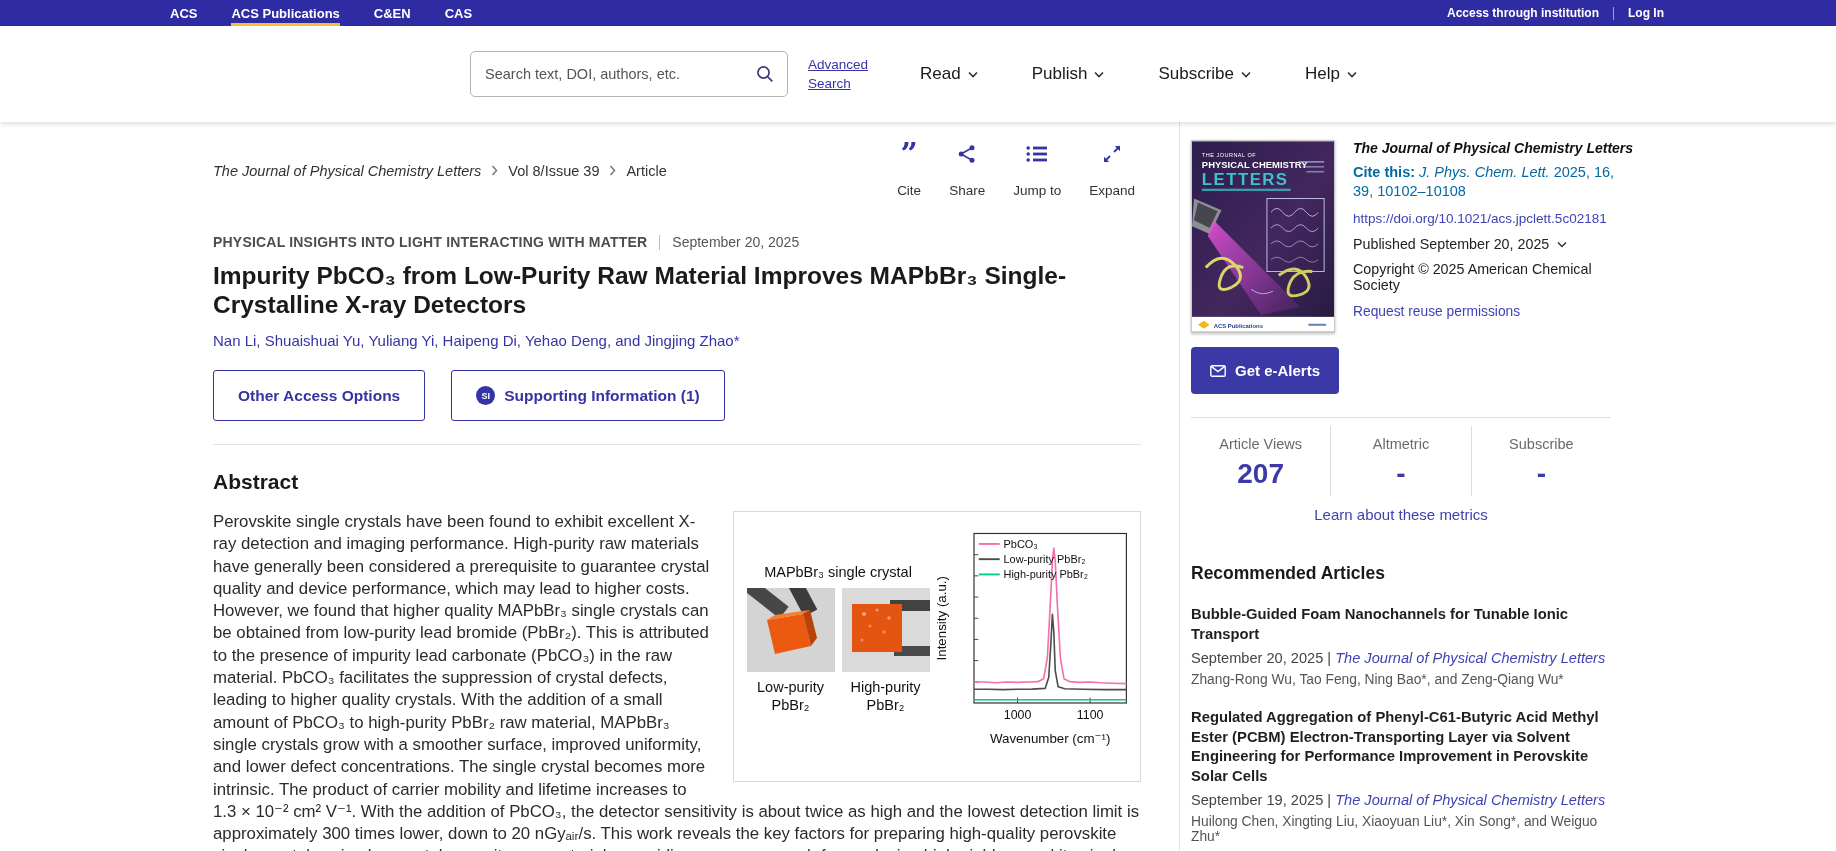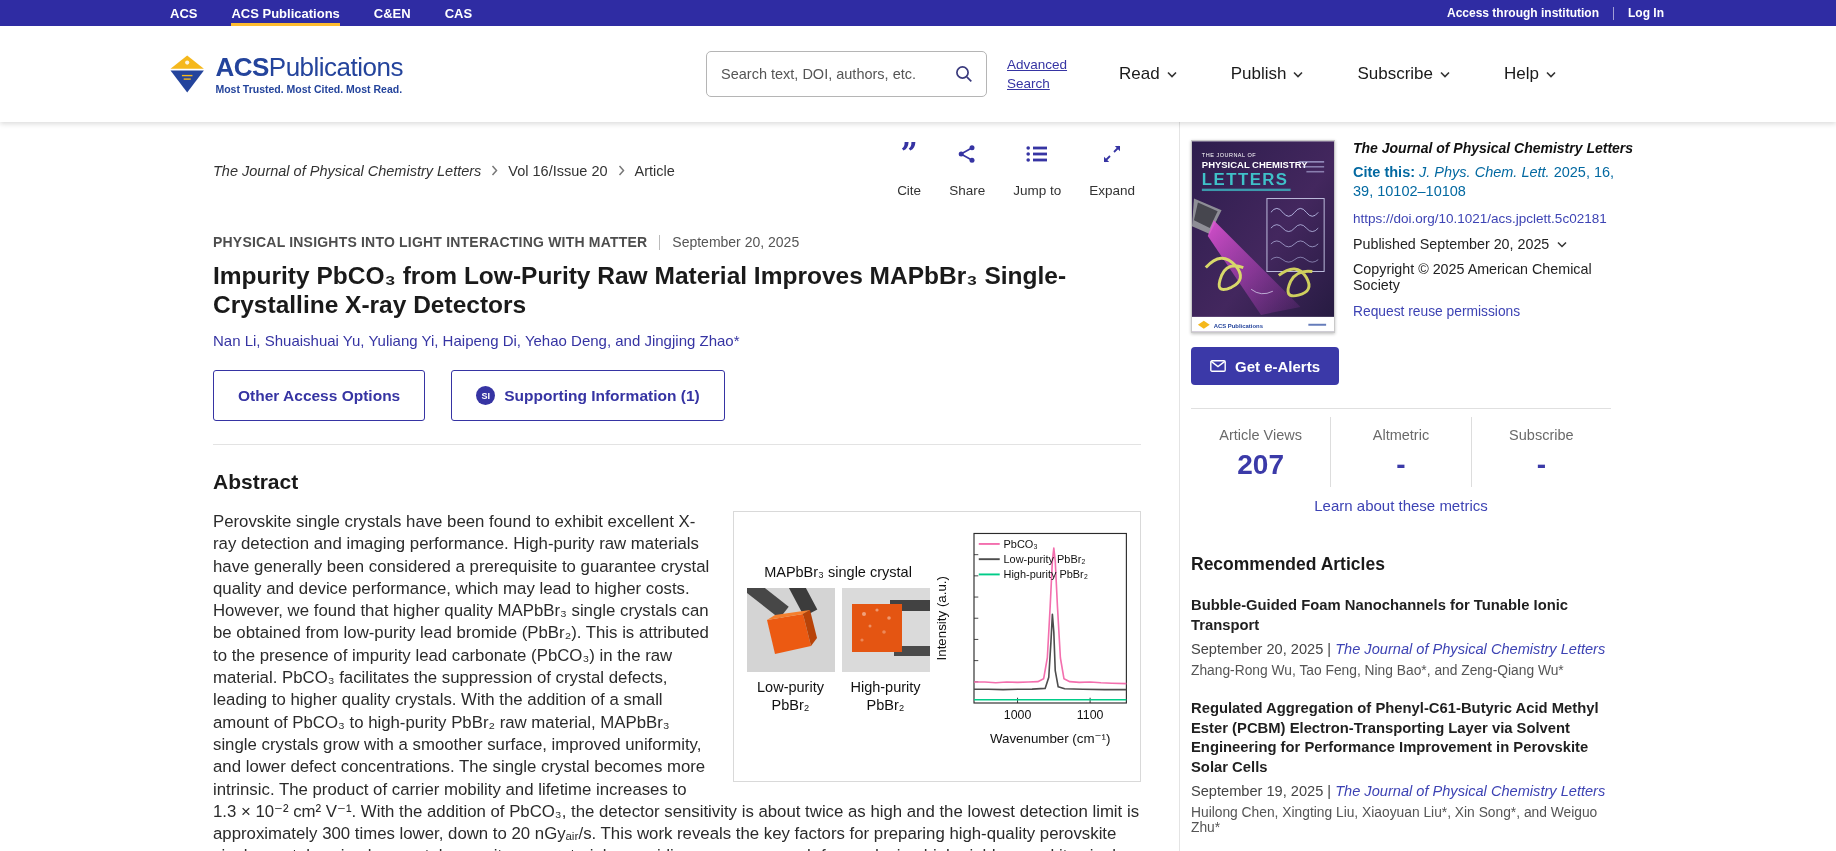--- a/index.html
+++ b/index.html
@@ -30,21 +30,21 @@
     height:96px; background:#fff; display:flex; align-items:center;
     padding-left:167px; position:relative; z-index:5;
     box-shadow:0 2px 5px rgba(0,0,0,.14);
   }
   .logo { display:flex; align-items:center; width:236px; }
   .logo-text { margin-left:8px; color:#24449c; }
   .logo-line1 { font-size:26px; line-height:26px; letter-spacing:-.5px; }
   .logo-line1 b { font-weight:700; }
   .logo-tag { font-size:10.5px; font-weight:700; margin-top:3px; }
   .searchbox {
-    margin-left:303px; width:281px; height:46px; border:1px solid #b5b5b5; border-radius:5px;
+    margin-left:303px; width:318px; height:46px; border:1px solid #b5b5b5; border-radius:5px;
     display:flex; align-items:center; padding:0 12px 0 14px; background:#fff;
   }
   .searchbox input {
     border:none; outline:none; flex:1; font-size:14.5px; color:#333;
     font-family:"Liberation Sans","DejaVu Sans",sans-serif;
   }
   .searchbox input::placeholder { color:#555; }
   .adv-search {
     margin-left:20px; width:66px; font-size:13.5px; line-height:19px;
     color:#3634a3; text-decoration:underline;
@@ -124,21 +124,21 @@
   .pub-info { margin-left:18px; width:268px; }
   .journal-title { font-size:14px; font-weight:700; font-style:italic; color:#111; white-space:nowrap; }
   .cite-line { margin-top:7px; font-size:14.5px; line-height:19px; color:#0369a1; }
   .cite-line .cl { font-weight:700; }
   .cite-line .cj { font-style:italic; }
   .doi { display:block; margin-top:10px; font-size:13.5px; color:#3d43b4; }
   .pubd { margin-top:10px; font-size:14.3px; color:#222; display:flex; align-items:center; gap:8px; }
   .copyr { margin-top:9px; font-size:14.3px; color:#222; }
   .reuse { display:inline-block; margin-top:11px; font-size:13.8px; color:#3d43b4; }
   .btn-alerts {
-    margin-top:14px; width:148px; height:38px; background:#3b39a8; color:#fff; border:none;
+    margin-top:14px; width:148px; height:47px; background:#3b39a8; color:#fff; border:none;
     border-radius:4px; font-size:15px; font-weight:700; display:flex; align-items:center;
     justify-content:center; gap:9px; cursor:pointer; font-family:inherit;
   }
   .side-rule { border:none; border-top:1px solid #e0e0e0; width:420px; margin-top:23px; }
   .metrics { display:flex; margin-top:8px; width:420px; }
   .metric { flex:1; text-align:center; padding:10px 0 6px; }
   .metric + .metric { border-left:1px solid #ddd; }
   .metric .m-label { font-size:14.5px; color:#6a6a6a; }
   .metric .m-value { margin-top:6px; font-size:28px; font-weight:700; color:#3b3aa8; }
   .metrics-link { display:block; width:420px; text-align:center; margin-top:10px; font-size:15px; color:#3d43b4; }
@@ -161,33 +161,20 @@
     <a>CAS</a>
   </div>
   <div class="topbar-right">
     <a>Access through institution</a>
     <span class="topbar-sep"></span>
     <a>Log In</a>
   </div>
 </div>
 
 <div class="header">
-  <div class="logo">
-    <svg width="46" height="46" viewBox="0 0 46 46">
-      <polygon points="23,2 42,17 4,17" fill="#f5b81c"></polygon>
-      <polygon points="4,19 42,19 23,44" fill="#24449c"></polygon>
-      <circle cx="23" cy="10" r="2.4" fill="#fff" opacity=".85"></circle>
-      <rect x="17" y="24" width="12" height="1.6" fill="#f5b81c"></rect>
-      <rect x="19" y="28" width="8" height="1.6" fill="#f5b81c"></rect>
-    </svg>
-    <div class="logo-text">
-      <div class="logo-line1"><b>ACS</b><span>Publications</span></div>
-      <div class="logo-tag">Most Trusted. Most Cited. Most Read.</div>
-    </div>
-  </div>
 
   <div class="searchbox">
     <input type="text" placeholder="Search text, DOI, authors, etc." style="">
     <svg width="20" height="20" viewBox="0 0 20 20">
       <circle cx="8.5" cy="8.5" r="5.6" fill="none" stroke="#3a3a7d" stroke-width="1.7"></circle>
       <line x1="12.8" y1="12.8" x2="17.3" y2="17.3" stroke="#3a3a7d" stroke-width="1.7"></line>
     </svg>
   </div>
 
   <a class="adv-search">Advanced Search</a>
@@ -224,21 +211,21 @@
   <div class="main-col">
 
     <div class="crumb-row">
       <div class="breadcrumb">
         <a class="journal" style="color:#333">The Journal of Physical Chemistry Letters</a>
         <span class="crumb-sep">
           <svg width="7" height="11" viewBox="0 0 7 11">
               <polyline points="1.5,1 5.5,5.5 1.5,10" fill="none" stroke="#777" stroke-width="1.5"></polyline>
             </svg>
         </span>
-        <a style="color:#333">Vol 16/Issue 20</a>
+        <a style="color:#333">Vol 8/Issue 39</a>
         <span class="crumb-sep">
           <svg width="7" height="11" viewBox="0 0 7 11">
               <polyline points="1.5,1 5.5,5.5 1.5,10" fill="none" stroke="#777" stroke-width="1.5"></polyline>
             </svg>
         </span>
         <span>Article</span>
       </div>
 
       <div class="actions">
         <div class="action">

